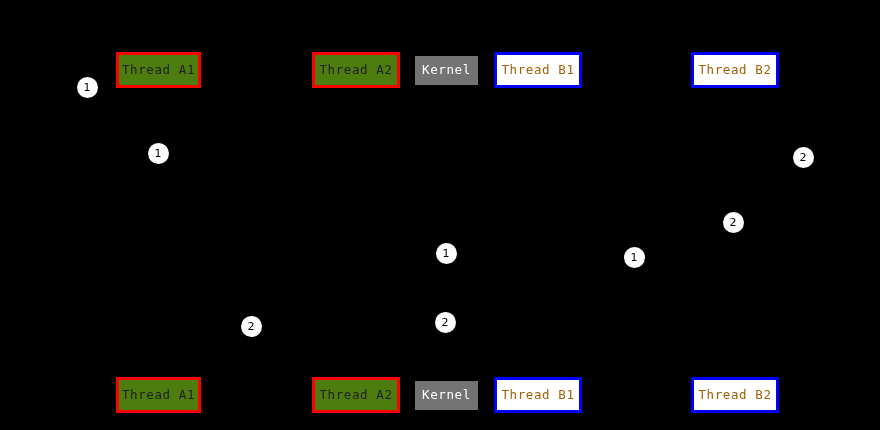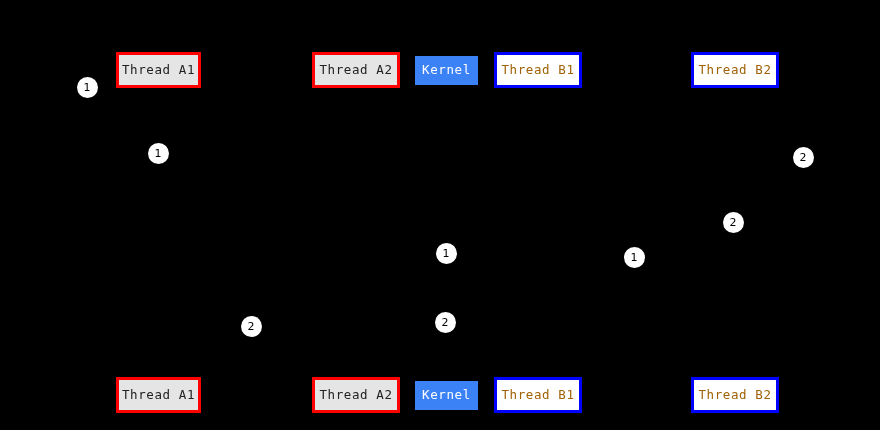--- a/index.html
+++ b/index.html
@@ -23,31 +23,31 @@
     display: flex;
     align-items: center;
     justify-content: center;
     font-family: "DejaVu Sans Mono", "Liberation Mono", monospace;
     font-size: 12.5px;
     letter-spacing: 0.6px;
     white-space: nowrap;
     line-height: 1;
   }
   .participant.red {
-    background: #e5e5e5;
+    background: #4d7c0f;
     border: 3px solid #ff0000;
     color: #222222;
   }
   .participant.blue {
     background: #ffffff;
     border: 3px solid #0000ff;
     color: #a16207;
   }
   .participant.solidblue {
-    background: #3b82f6;
+    background: #737373;
     border: 0 solid #0000ff;
     color: #ffffff;
   }
 
   
   .lifeline {
     position: absolute;
     width: 1px;
     background: #000000;
   }

